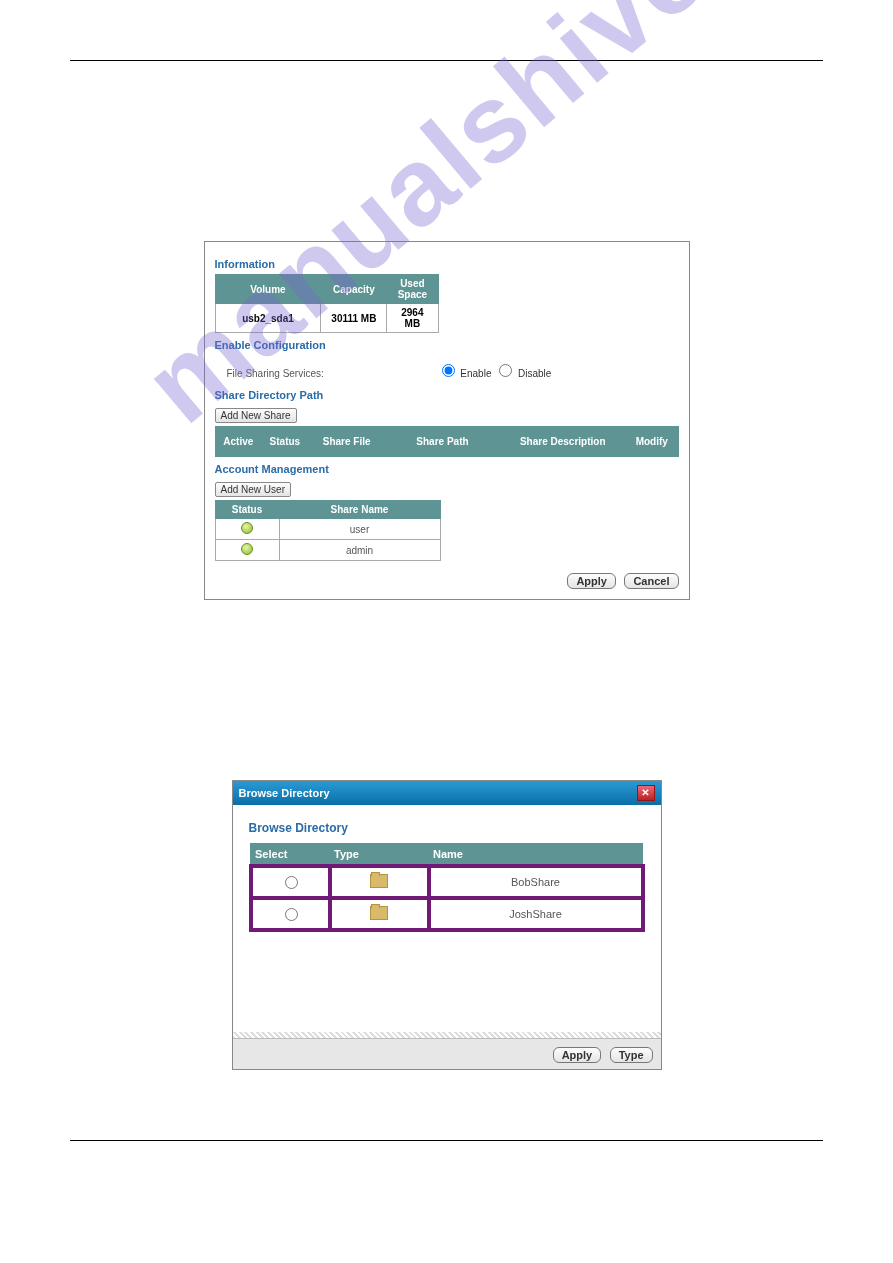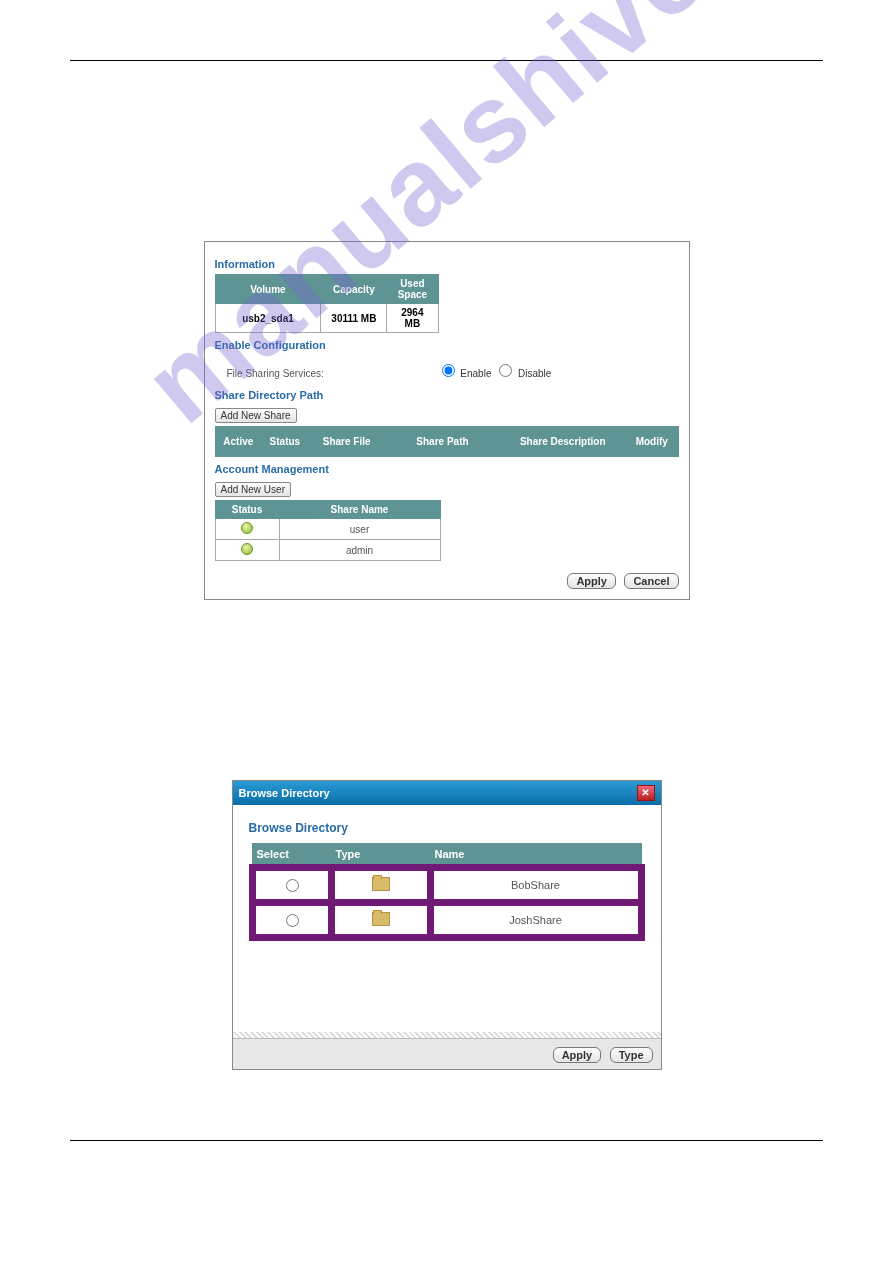--- a/index.html
+++ b/index.html
@@ -197,21 +197,21 @@
     font-size: 11px;
   }
   table.browse-table th {
     background: #5e9494;
     color: #fff;
     padding: 4px 4px;
     text-align: left;
     border: 1px solid #5e9494;
   }
   table.browse-table td {
-    border: 7px solid #701a75;
+    border: 4px solid #701a75;
     padding: 5px 16px;
     text-align: center;
     color: #555;
   }
   .folder-icon {
     display:inline-block;
     width:16px;height:12px;
     background:#d9b96a;
     border:1px solid #b59340;
     position:relative;

